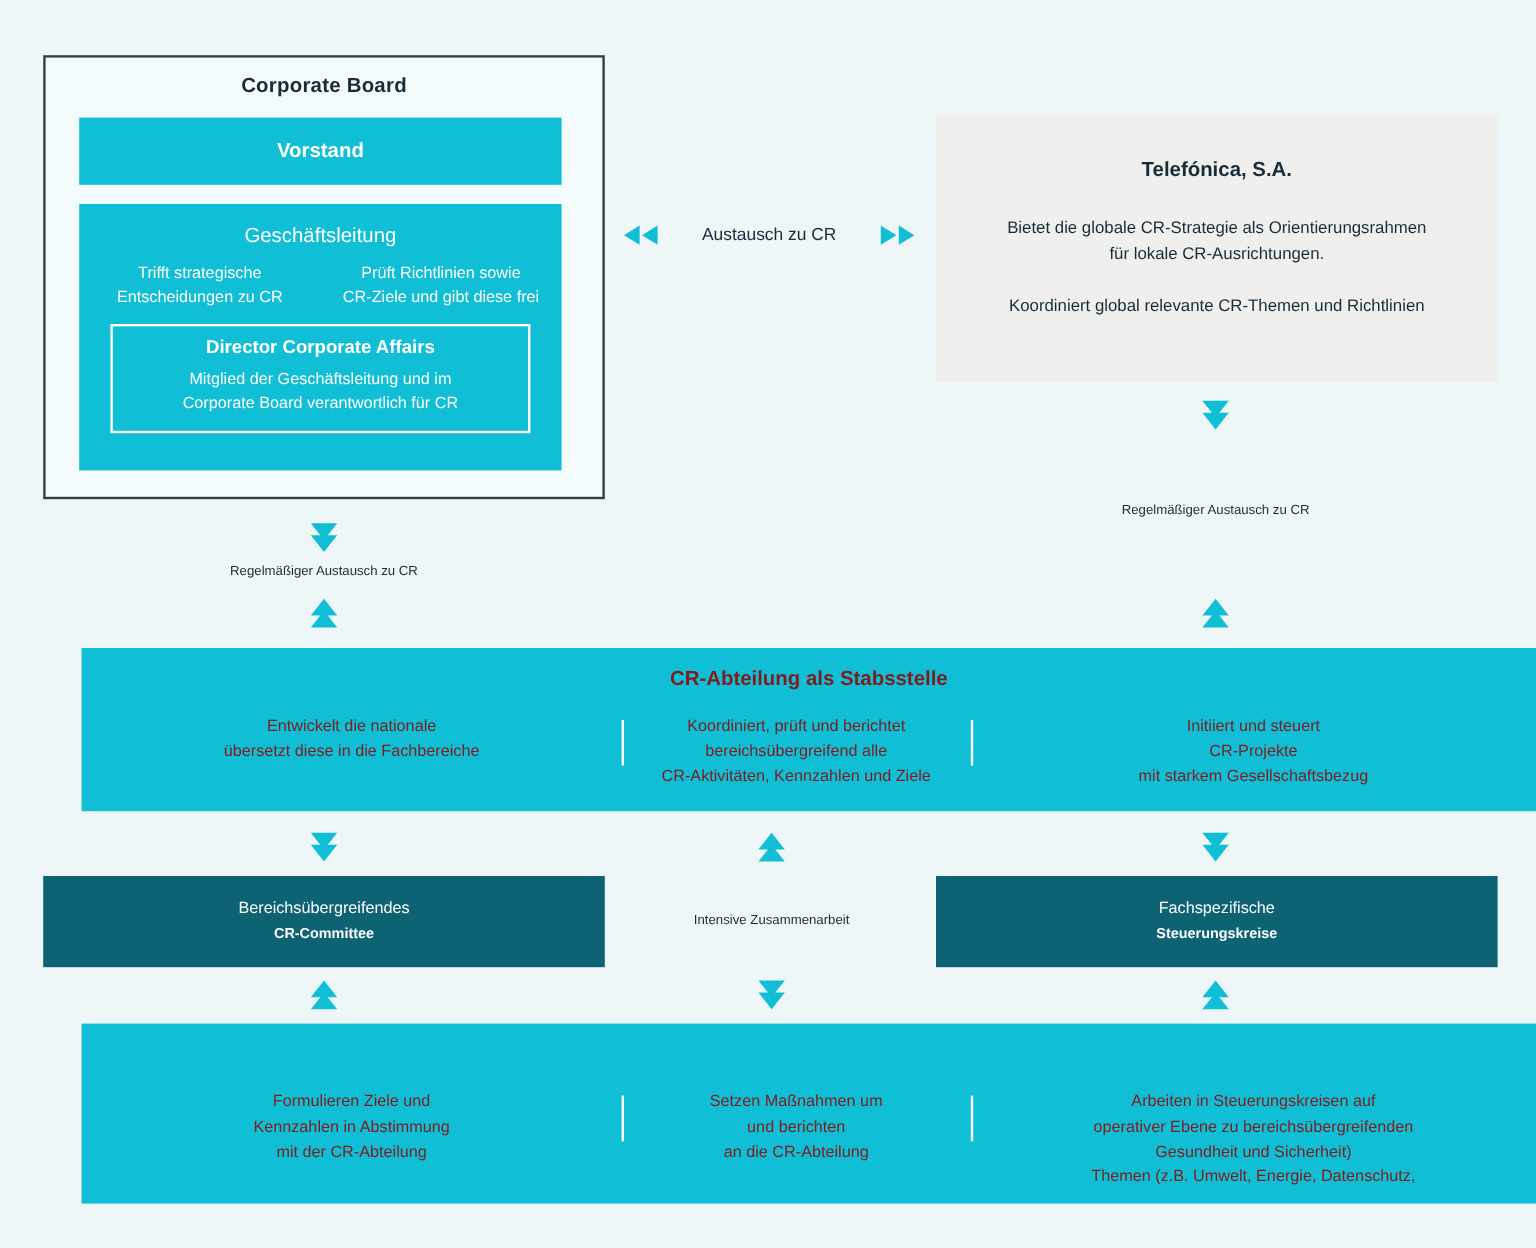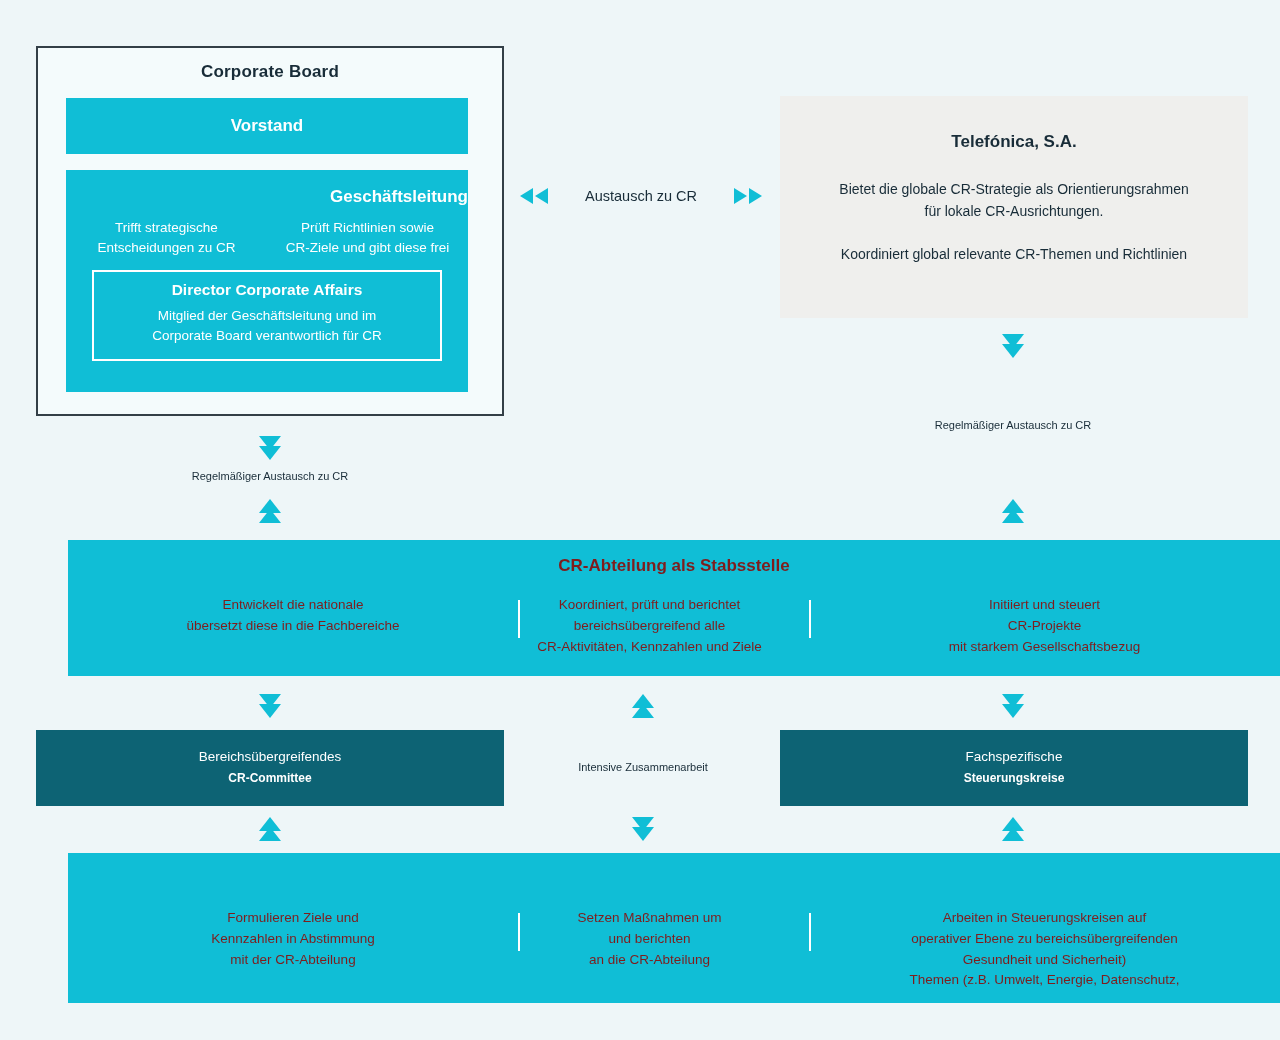--- a/index.html
+++ b/index.html
@@ -17,38 +17,38 @@
     font-family:"Liberation Sans","DejaVu Sans",sans-serif;color:var(--navy);
     overflow:hidden;
   }
   .abs{position:absolute;}
   
   .cb-panel{left:36px;top:46px;width:464px;height:366px;background:var(--panel);border:2px solid var(--border-dark);}
   .cb-title{margin-top:14px;font-size:17px;font-weight:bold;text-align:center;letter-spacing:.2px;}
   .vorstand{position:absolute;left:28px;top:50px;width:402px;height:56px;background:var(--cyan);
     display:flex;align-items:center;justify-content:center;color:#fff;font-size:17px;font-weight:bold;}
   .gesch{position:absolute;left:28px;top:122px;width:402px;height:222px;background:var(--cyan);color:#fff;}
-  .gesch-title{margin-top:17px;text-align:right;font-size:17px;font-weight:bold;}
+  .gesch-title{margin-top:17px;text-align:center;font-size:17px;font-weight:normal;}
   .gesch-cols{display:flex;margin-top:11px;}
   .gesch-col{flex:1;text-align:center;font-size:13.5px;line-height:19.5px;}
   .director{width:346px;margin:13px auto 0;border:2px solid #fff;padding:9px 0 13px;}
   .director-title{text-align:center;font-size:15.5px;font-weight:bold;}
   .director-body{margin-top:7px;text-align:center;font-size:13.5px;line-height:20px;}
   .tele-panel{left:780px;top:96px;width:468px;height:222px;background:var(--gray);}
   .tele-title{margin-top:36px;text-align:center;font-size:17px;font-weight:bold;}
   .tele-p1{margin-top:26px;text-align:center;font-size:14px;line-height:22px;}
   .tele-p2{margin-top:24px;text-align:center;font-size:14px;}
   
   .wide-box{left:36px;width:1212px;background:var(--cyan);color:#7f1d1d;margin-left:32px;}
   .stabs{top:540px;height:136px;}
   .fach{top:853px;height:150px;}
   .wide-title{position:absolute;left:0;right:0;top:16px;text-align:center;font-size:17px;font-weight:bold;}
   .col{position:absolute;top:55px;text-align:center;font-size:13.5px;line-height:20.8px;}
   .col-1{left:0;width:450px;}
-  .col-2{left:436px;width:291px;}
+  .col-2{left:450px;width:291px;}
   .col-3{left:741px;width:471px;}
   .vdivider{position:absolute;top:60px;width:2px;height:38px;background:#fff;}
   .vd-1{left:450px;}
   .vd-2{left:741px;}
   
   .dark-box{width:468px;height:76px;background:var(--teal-dark);color:#fff;
     display:flex;flex-direction:column;align-items:center;justify-content:center;}
   .dark-line1{font-size:13.5px;line-height:19px;}
   .dark-line2{font-size:12px;font-weight:bold;line-height:24px;}
   

